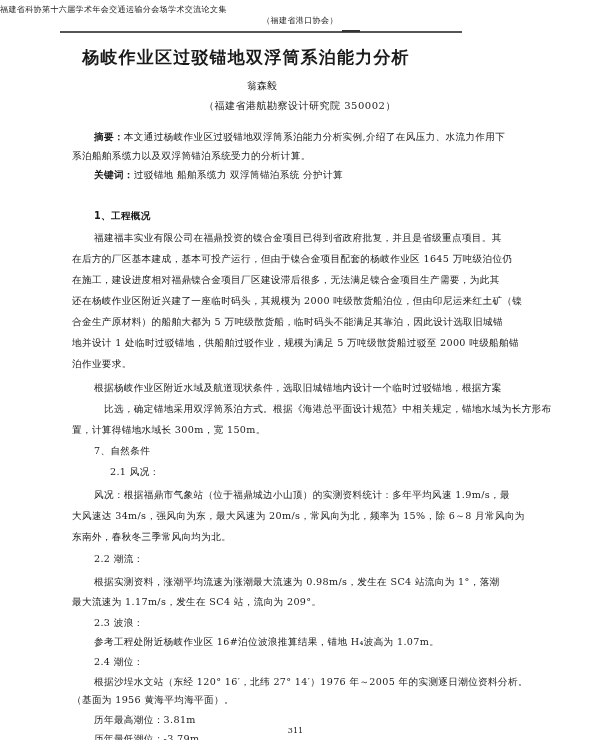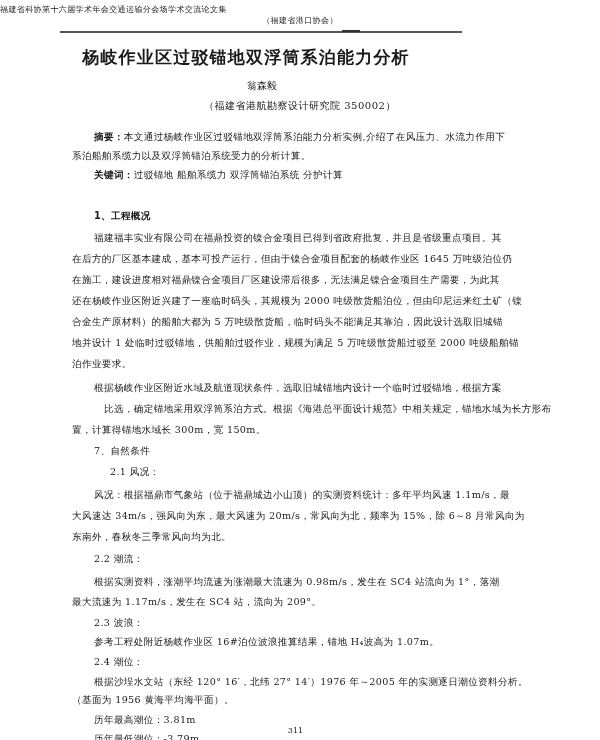--- a/index.html
+++ b/index.html
@@ -45,21 +45,21 @@
 <div class="abs p" style="left:72px; top:337px;">地并设计 1 处临时过驳锚地，供船舶过驳作业，规模为满足 5 万吨级散货船过驳至 2000 吨级船舶锚</div>
 <div class="abs p" style="left:72px; top:358px;">泊作业要求。</div>
 
 <div class="abs p" style="left:94px; top:382px;">根据杨岐作业区附近水域及航道现状条件，选取旧城锚地内设计一个临时过驳锚地，根据方案</div>
 <div class="abs p" style="left:72px; top:403px;padding-left:32px;">比选，确定锚地采用双浮筒系泊方式。根据《海港总平面设计规范》中相关规定，锚地水域为长方形布</div>
 <div class="abs p" style="left:72px; top:424px;">置，计算得锚地水域长 300m，宽 150m。</div>
 
 <div class="abs p" style="left:94px; top:445px;">7、自然条件</div>
 <div class="abs p" style="left:110px; top:466px;">2.1 风况：</div>
 
-<div class="abs p" style="left:94px; top:489px;">风况：根据福鼎市气象站（位于福鼎城边小山顶）的实测资料统计：多年平均风速 1.1m/s，最</div>
+<div class="abs p" style="left:94px; top:489px;">风况：根据福鼎市气象站（位于福鼎城边小山顶）的实测资料统计：多年平均风速 1.9m/s，最</div>
 <div class="abs p" style="left:72px; top:510px;">大风速达 34m/s，强风向为东，最大风速为 20m/s，常风向为北，频率为 15%，除 6～8 月常风向为</div>
 <div class="abs p" style="left:72px; top:531px;">东南外，春秋冬三季常风向均为北。</div>
 
 <div class="abs p" style="left:94px; top:553px;">2.2 潮流：</div>
 <div class="abs p" style="left:94px; top:576px;">根据实测资料，涨潮平均流速为涨潮最大流速为 0.98m/s，发生在 SC4 站流向为 1°，落潮</div>
 <div class="abs p" style="left: 72px; top: 595.9px;">最大流速为 1.17m/s，发生在 SC4 站，流向为 209°。</div>
 
 <div class="abs p" style="left: 94px; top: 616.7px;">2.3 波浪：</div>
 <div class="abs p" style="left: 94px; top: 635.7px;">参考工程处附近杨岐作业区 16#泊位波浪推算结果，锚地 H₄波高为 1.07m。</div>
 

